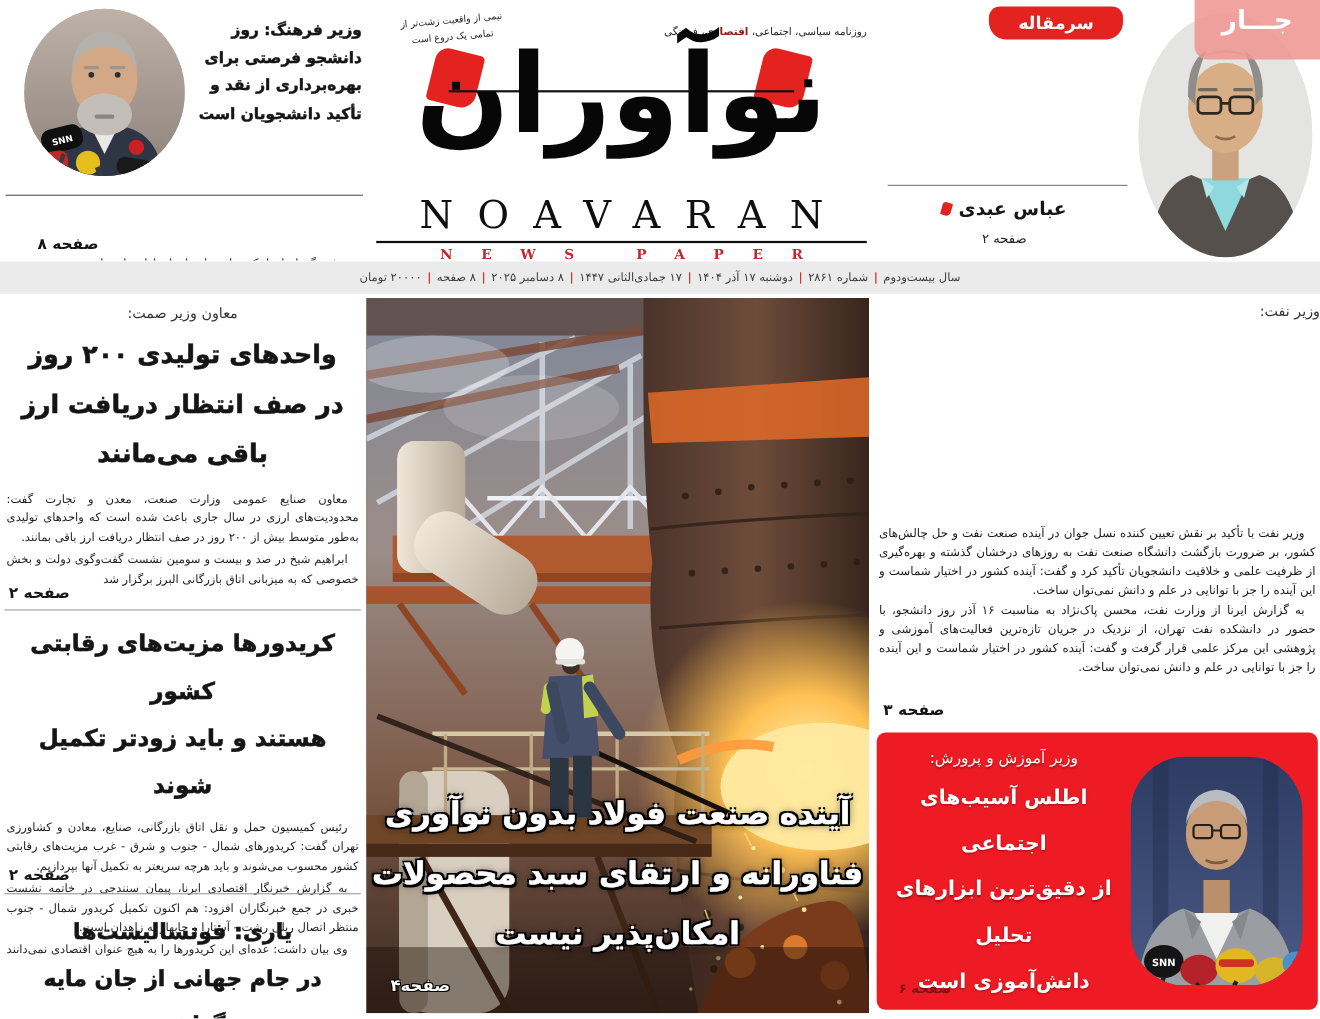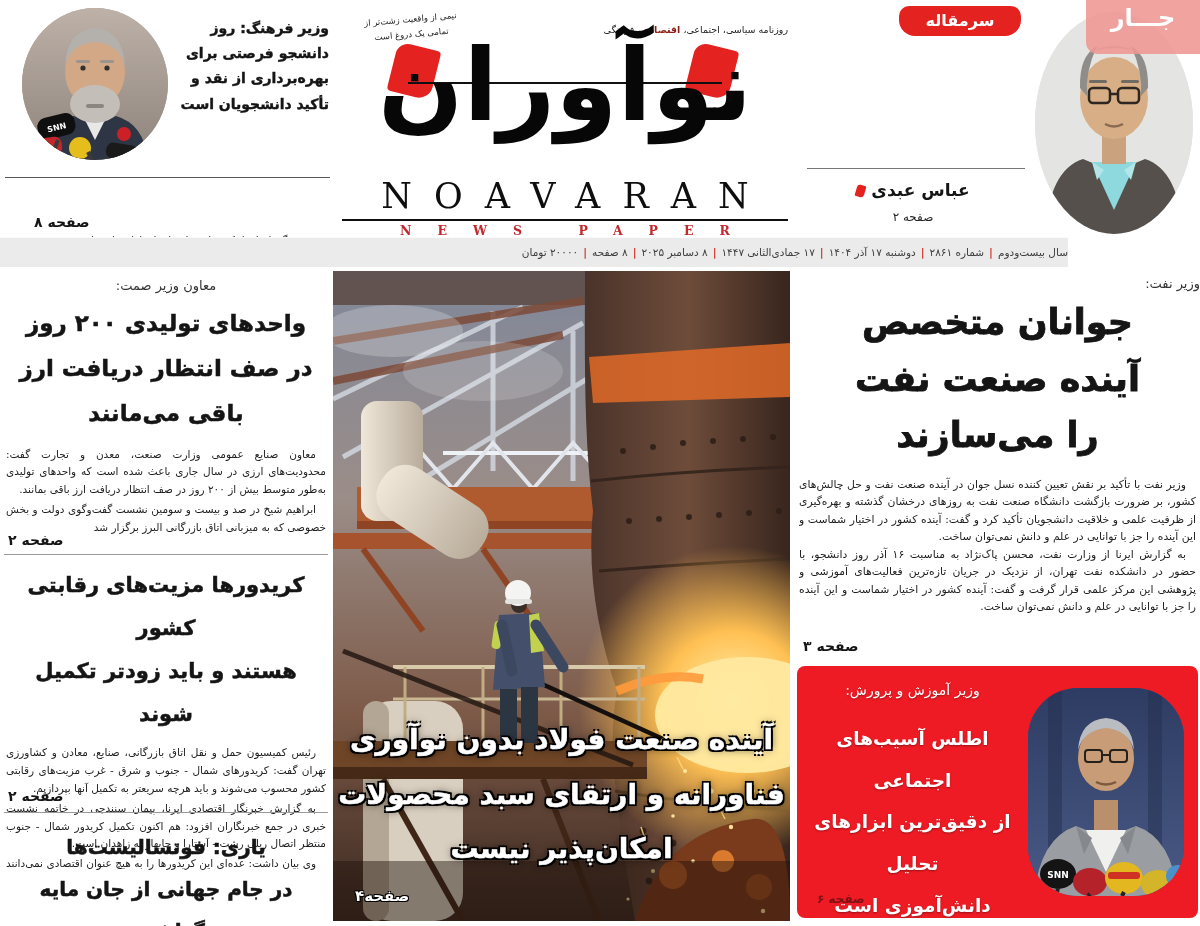--- a/index.html
+++ b/index.html
@@ -41,22 +41,22 @@
                line-height:1.9;-webkit-text-stroke:.5px #151515;}
   .ed-rule{position:absolute;left:12px;top:168px;width:218px;height:1px;background:#777;}
   .ed-author{position:absolute;left:0;top:180px;width:236px;text-align:center;font-size:17px;font-weight:bold;}
   .diamond-sm{display:inline-block;width:9px;height:12px;background:#e42320;border-radius:3px 1px 4px 1px;
               transform:rotate(16deg);margin-right:6px;vertical-align:middle;}
   .ed-page{position:absolute;left:0;top:210px;width:236px;text-align:center;font-size:12px;color:#222;}
   .ed-photo{position:absolute;left:240px;top:12px;width:158px;height:222px;border-radius:50%;overflow:hidden;background:#e4e4e2;}
   .watermark{position:absolute;right:0;top:0;width:114px;height:54px;background:rgba(238,150,146,.88);z-index:5;
              border-radius:0 0 0 12px;color:#fff;font-weight:bold;font-size:24px;text-align:center;line-height:36px;}
   
-  .dateband{position:absolute;left:0;top:237px;width:1068px;height:29px;background:#ebebeb;border-top:1px solid #fafafa;
-            font-size:10.5px;color:#3d3d3d;line-height:29px;}
+  .dateband{position:absolute;left:0;top:237px;width:1200px;height:29px;background:#ebebeb;border-top:1px solid #fafafa;
+            text-align:center;font-size:10.5px;color:#3d3d3d;line-height:29px;}
   .dl-sep{color:#cf3a30;margin:0 5px;font-weight:bold;}
   
   .left-col{position:absolute;left:0;top:268px;width:332px;height:658px;}
   .kicker{text-align:center;font-size:13px;color:#333;}
   .sec1{position:absolute;left:6px;right:6px;top:10px;height:270px;}
   .sec1 .headline{margin-top:8px;text-align:center;font-size:23px;font-weight:bold;line-height:1.95;
                   -webkit-text-stroke:.5px #151515;}
   .bodytext{font-size:10.5px;line-height:1.7;text-align:justify;color:#1d1d1d;overflow:hidden;}
   .bodytext p{margin:0 0 2px 0;text-indent:10px;}
   .sec1 .bodytext{margin-top:10px;max-height:88px;}
@@ -81,21 +81,21 @@
   .rc-kicker{position:absolute;left:0;top:8px;width:100%;text-align:right;font-size:13px;color:#333;}
   .rc-headline{position:absolute;left:0;top:26px;width:100%;text-align:center;font-size:35px;font-weight:bold;
                line-height:1.62;-webkit-text-stroke:.8px #111;}
   .rc-body{position:absolute;left:4px;right:4px;top:208px;max-height:160px;font-size:10.8px;line-height:1.62;
            text-align:justify;color:#1d1d1d;overflow:hidden;}
   .rc-body p{margin:0;text-indent:10px;}
   .rc-page{position:absolute;left:8px;top:370px;font-size:14px;font-weight:bold;}
   .edu-box{position:absolute;left:2px;right:2px;top:398px;height:252px;background:#ee1b24;border-radius:8px;}
   .edu-photo{position:absolute;right:14px;top:22px;width:156px;height:208px;border-radius:50px;overflow:hidden;background:#3a4a70;}
   .edu-text{position:absolute;left:10px;right:180px;top:16px;color:#fff;text-align:center;}
-  .edu-kicker{font-size:14px;margin-bottom:20px;text-shadow:0 1px 2px rgba(0,0,0,.35);}
+  .edu-kicker{font-size:14px;margin-bottom:7px;text-shadow:0 1px 2px rgba(0,0,0,.35);}
   .edu-line{font-size:18.5px;font-weight:bold;line-height:2.25;text-shadow:0 1px 2px rgba(0,0,0,.35);}
   .edu-page{position:absolute;left:20px;bottom:12px;font-size:12px;color:#7d1115;font-weight:bold;}
 </style>
 </head>
 <body>
 
 <div class="page">
 
   <div class="hdr-left">
     <div class="hl-photo">
@@ -372,25 +372,20 @@
     <div class="steel-caption fa">
       <div>آینده صنعت فولاد بدون نوآوری</div>
       <div>فناورانه و ارتقای سبد محصولات</div>
       <div>امکان‌پذیر نیست</div>
     </div>
     <div class="steel-page fa">صفحه۴</div>
   </div>
 
   <div class="right-col fa">
     <div class="rc-kicker">وزیر نفت:</div>
-    <div class="rc-headline">
-      <div>جوانان متخصص</div>
-      <div>آینده صنعت نفت</div>
-      <div>را می‌سازند</div>
-    </div>
     <div class="rc-body">
       <p>وزیر نفت با تأکید بر نقش تعیین کننده نسل جوان در آینده صنعت نفت و حل چالش‌های کشور، بر ضرورت بازگشت دانشگاه صنعت نفت به روزهای درخشان گذشته و بهره‌گیری از ظرفیت علمی و خلاقیت دانشجویان تأکید کرد و گفت: آینده کشور در اختیار شماست و این آینده را جز با توانایی در علم و دانش نمی‌توان ساخت.</p>
       <p>به گزارش ایرنا از وزارت نفت، محسن پاک‌نژاد به مناسبت ۱۶ آذر روز دانشجو، با حضور در دانشکده نفت تهران، از نزدیک در جریان تازه‌ترین فعالیت‌های آموزشی و پژوهشی این مرکز علمی قرار گرفت و گفت: آینده کشور در اختیار شماست و این آینده را جز با توانایی در علم و دانش نمی‌توان ساخت.</p>
     </div>
     <div class="rc-page">صفحه ۳</div>
 
     <div class="edu-box">
       <div class="edu-photo">
         <svg viewBox="0 0 156 208">
           <defs>

